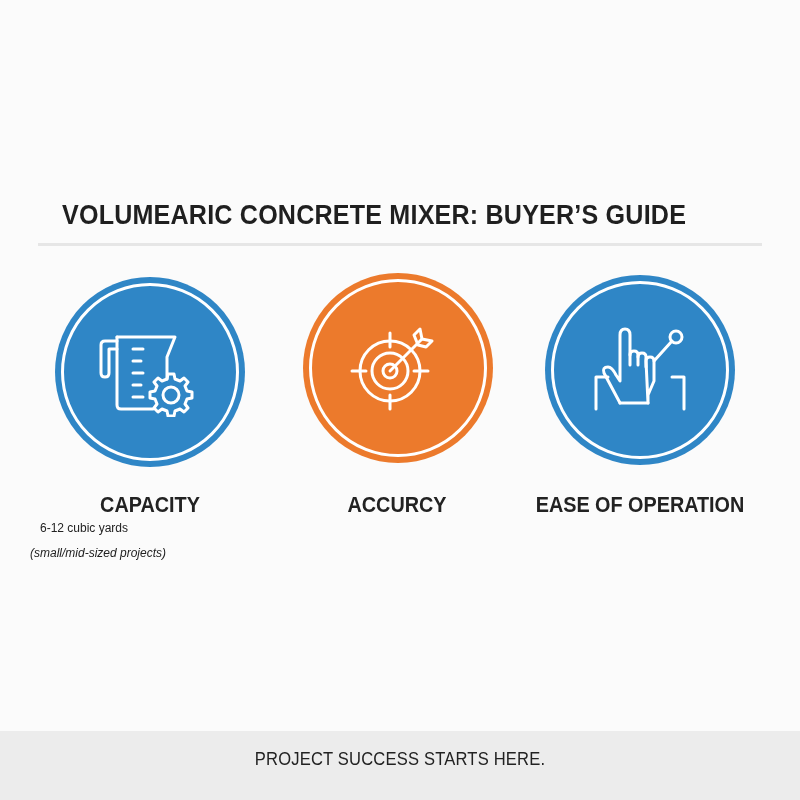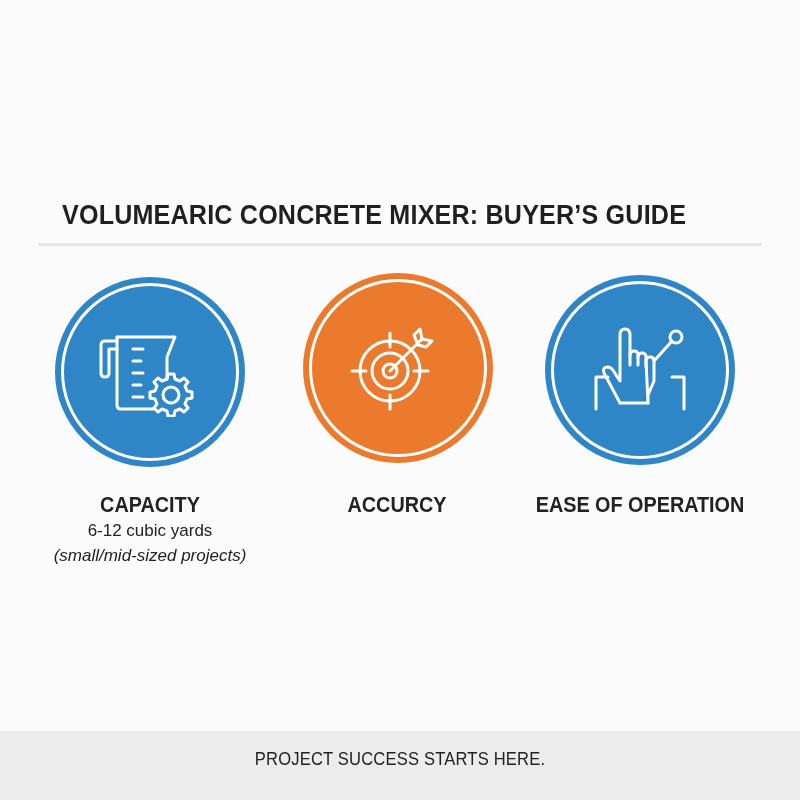--- a/index.html
+++ b/index.html
@@ -30,21 +30,21 @@
   .blue { background:#2f86c6; }
   .blue .inner { background:#2f86c6; border:3px solid #fff; box-sizing:border-box; width:178px; height:178px; }
   .orange { background:#ec7a2c; }
   .orange .inner { background:#ec7a2c; border:3px solid #fff; box-sizing:border-box; width:178px; height:178px; }
   .label {
     position:absolute; font-weight:700; font-size:22px; color:#222;
     text-align:center; white-space:nowrap;
     transform:scaleX(0.9);
   }
   .sub {
-    position:absolute; font-size:17px; color:#222; text-align:center; white-space:nowrap;
+    position:absolute; font-size:12px; color:#222; white-space:nowrap;
   }
   .footer {
     position:absolute; left:0; top:731px; width:800px; height:69px;
     background:#ececec;
   }
   .footer-text {
     position:absolute; left:0; top:18px; width:800px; text-align:center;
     font-size:18px; color:#222; letter-spacing:0.2px;
     transform:scaleX(0.92);
   }

